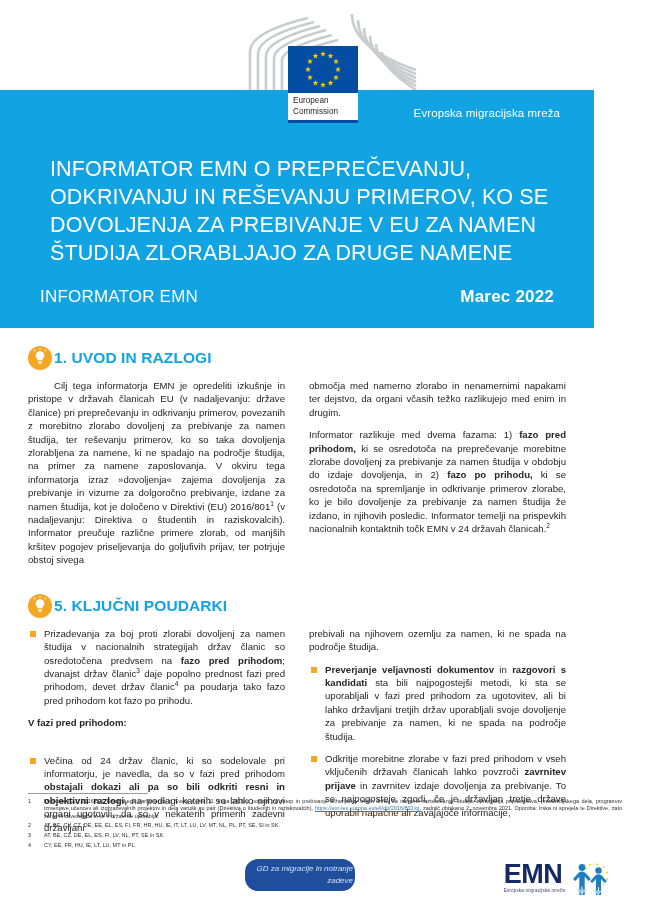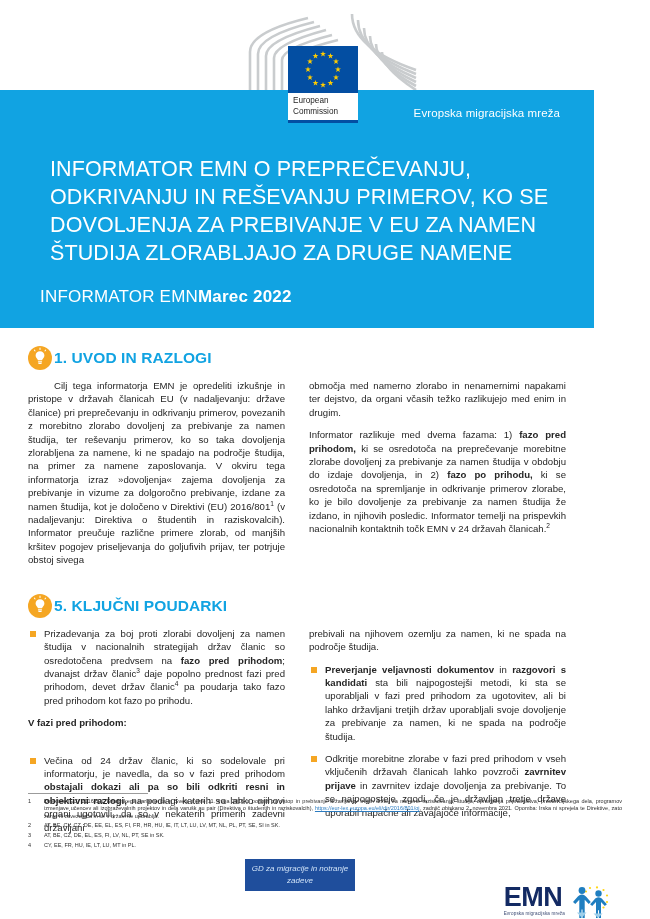--- a/index.html
+++ b/index.html
@@ -66,20 +66,21 @@
   }
   .doc-title {
     color: #ffffff;
     font-size: 21.5px;
     line-height: 28px;
     font-weight: 400;
     letter-spacing: .1px;
   }
   .subtitle-row {
     display: flex;
+    justify-content: space-between;
     align-items: baseline;
     padding: 14px 40px 0 40px;
     background: #11a3e2;
     height: 47px;
   }
   .subtitle-left { color:#fff; font-size: 17px; letter-spacing:.2px; }
   .subtitle-right { color:#fff; font-size: 17px; font-weight: 700; letter-spacing:.2px;}
   .band-bottom { height: 8px; background:#11a3e2; }
 
   
@@ -165,32 +166,32 @@
   .fn-link { color: #2b7bc0; text-decoration: underline; }
 
   
   .footer { position: absolute; left: 0; bottom: 0; width: 650px; height: 66px; }
   .gd-box {
     position: absolute;
     left: 245px; top: 6px;
     width: 110px;
     background: #1f4e9c;
     color: #cfe2f7;
-    text-align: center;
+    text-align: right;
     font-size: 8px;
     line-height: 11.5px;
     font-style: italic;
     padding: 4px 2px 5px 2px;
+    border-radius: 13px;
   }
   .emn-logo {
     position: absolute;
     right: 34px; top: 8px;
     display: flex;
     align-items: flex-start;
-    margin-top: 23px;
   }
   .emn-word {
     color: #132a63;
     font-size: 27px;
     font-weight: 700;
     letter-spacing: -0.5px;
     line-height: 26px;
   }
   .emn-sub {
     color: #3b4a73;

